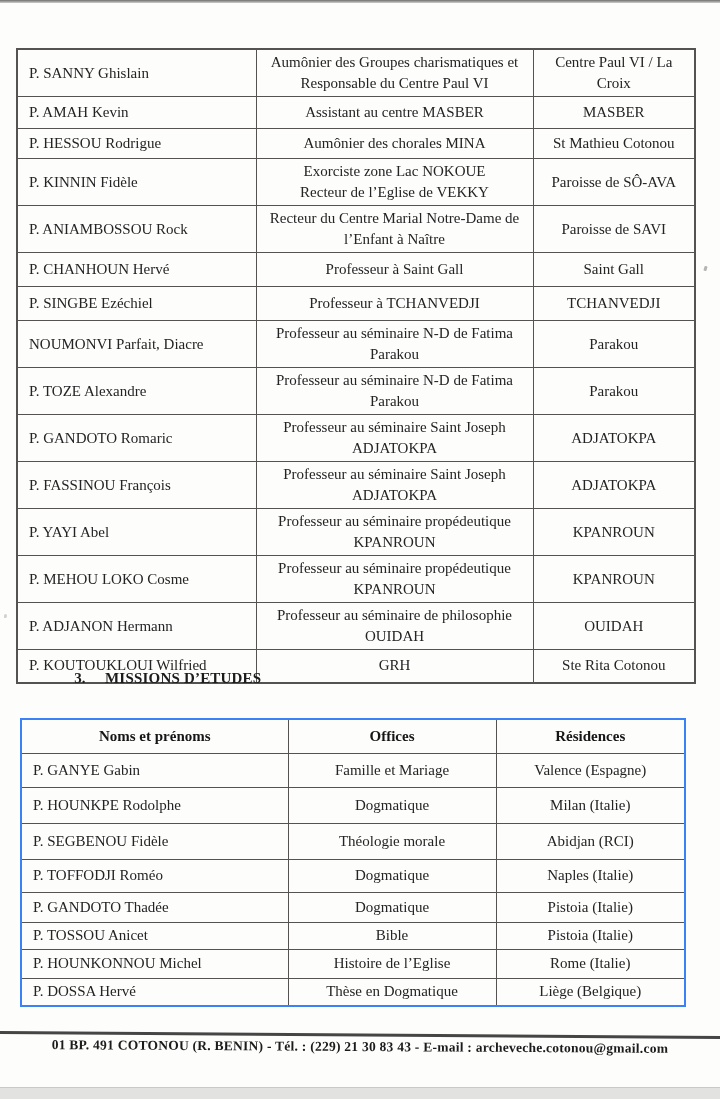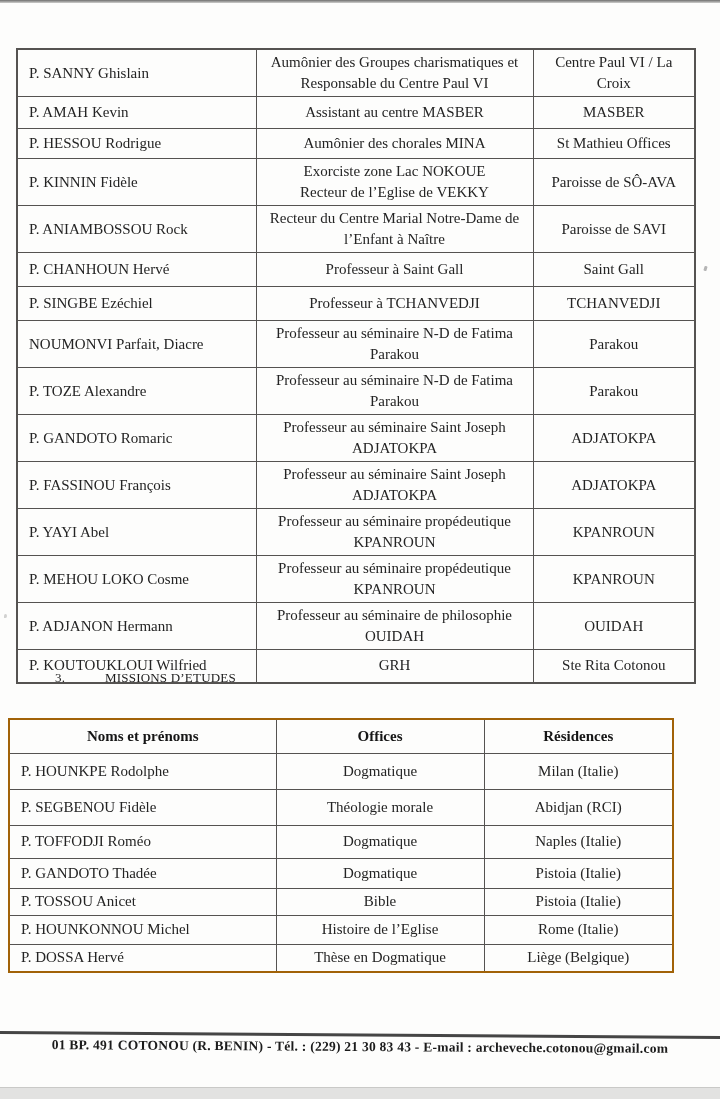--- a/index.html
+++ b/index.html
@@ -37,37 +37,38 @@
   }
   td, th {
     border:1.6px solid #555351;
     font-size:15px;
     line-height:21px;
     padding:2px 8px;
     vertical-align:middle;
     overflow:hidden;
   }
   .offices-table { left:16px; top:48px; width:678px; border:2px solid #555351; }
-  .missions-table { left:8px; top:718px; width:664px; border:2px solid #a16207; }
+  .missions-table { left:20px; top:718px; width:664px; border:2px solid #3b82f6; }
 
   .c-name { padding-left:11px; }
   .c-office, .c-res { white-space:pre-line;text-align:center; }
 
   th {
     font-weight:bold;
     text-align:center;
     font-size:15px;
     color:#161616;
     padding:4px 4px;
   }
 
   .section-heading {
     position:absolute; left:55px; top:670px;
-    font-weight:normal; font-size:13px; color:#1c1c1c;
+    font-weight:bold; font-size:15px; color:#1c1c1c;
     letter-spacing:.2px;
+    text-align:center;
   }
   .section-heading .num { display:inline-block; width:50px; }
 
   .footer-rule {
     position:absolute; left:-4px; top:1031px; width:730px; height:2.5px;
     background:#454545;
     transform:rotate(0.4deg); transform-origin:left center;
   }
   .footer-text {
     position:absolute; left:0; top:1039px; width:720px;
@@ -99,21 +100,21 @@
 Croix</td>
       </tr>
       <tr style="height:32px">
         <td class="c-name">P. AMAH Kevin</td>
         <td class="c-office">Assistant au centre MASBER</td>
         <td class="c-res">MASBER</td>
       </tr>
       <tr style="height:30px">
         <td class="c-name">P. HESSOU Rodrigue</td>
         <td class="c-office">Aumônier des chorales MINA</td>
-        <td class="c-res">St Mathieu Offices</td>
+        <td class="c-res">St Mathieu Cotonou</td>
       </tr>
       <tr style="height:43px">
         <td class="c-name">P. KINNIN Fidèle</td>
         <td class="c-office">Exorciste zone Lac NOKOUE
 Recteur de l’Eglise de VEKKY</td>
         <td class="c-res">Paroisse de SÔ-AVA</td>
       </tr>
       <tr style="height:43px">
         <td class="c-name">P. ANIAMBOSSOU Rock</td>
         <td class="c-office">Recteur du Centre Marial Notre-Dame de
@@ -189,20 +190,25 @@
         <col style="width:267px">
         <col style="width:208px">
         <col style="width:189px">
       </colgroup>
     <tbody>
       <tr style="height:34px">
         <th>Noms et prénoms</th>
         <th>Offices</th>
         <th>Résidences</th>
       </tr>
+      <tr style="height:34px">
+        <td class="c-name">P. GANYE Gabin</td>
+        <td class="c-office">Famille et Mariage</td>
+        <td class="c-res">Valence (Espagne)</td>
+      </tr>
       <tr style="height:36px">
         <td class="c-name">P. HOUNKPE Rodolphe</td>
         <td class="c-office">Dogmatique</td>
         <td class="c-res">Milan (Italie)</td>
       </tr>
       <tr style="height:36px">
         <td class="c-name">P. SEGBENOU Fidèle</td>
         <td class="c-office">Théologie morale</td>
         <td class="c-res">Abidjan (RCI)</td>
       </tr>

